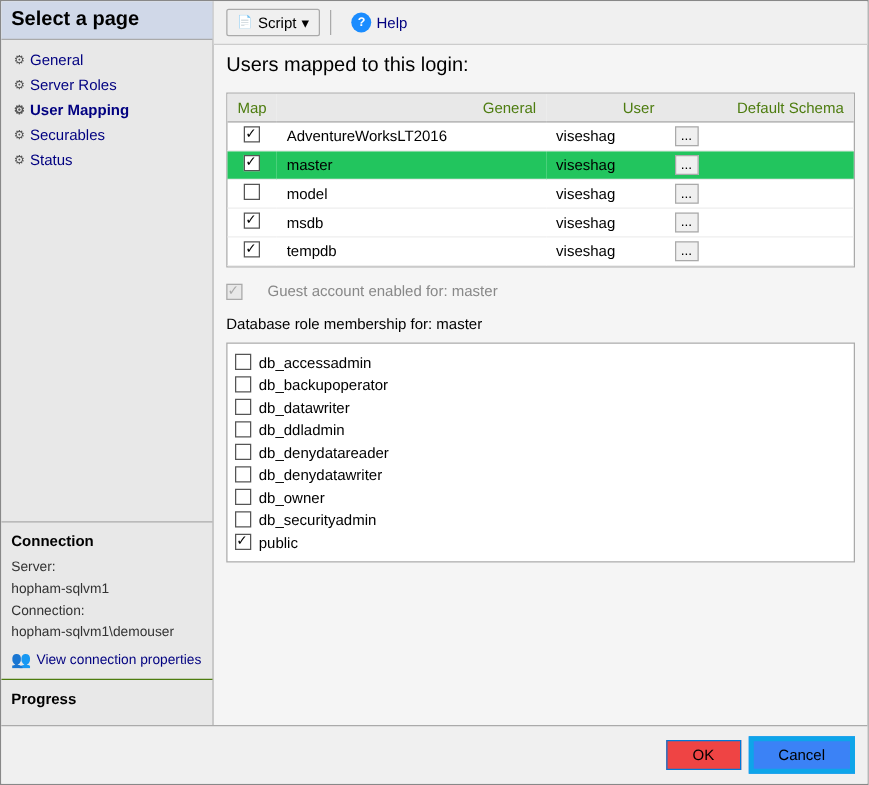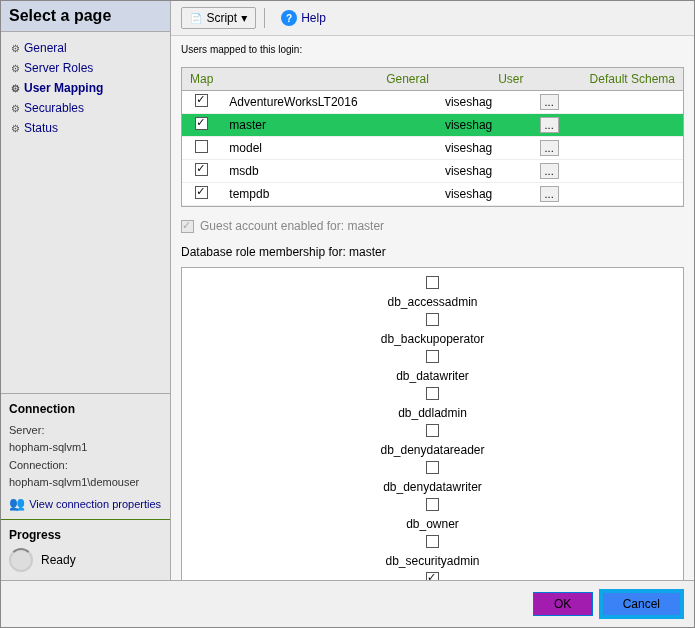--- a/index.html
+++ b/index.html
@@ -141,21 +141,21 @@
     }
     .content-area {
       flex: 1;
       padding: 8px 10px;
       overflow-y: auto;
       display: flex;
       flex-direction: column;
       gap: 8px;
     }
     .section-label {
-      font-size: 10px;
+      font-size: 16px;
       margin-bottom: 4px;
     }
     
     .table-container {
       border: 1px solid #aaa;
       background: #fff;
     }
     table {
       width: 100%;
       border-collapse: collapse;
@@ -207,21 +207,21 @@
       padding: 1px 4px;
       border: 1px solid #aaa;
       background: #f0f0f0;
       cursor: pointer;
       font-size: 11px;
     }
     
     .guest-account {
       display: flex;
       align-items: center;
-      gap: 6px;
+      gap: 20px;
       font-size: 12px;
       color: #888;
       padding: 4px 0;
     }
     .checkbox-disabled {
       display: inline-block;
       width: 13px;
       height: 13px;
       border: 1px solid #aaa;
       background: #e8e8e8;
@@ -236,25 +236,23 @@
       color: #aaa;
     }
     
     .role-section {
       border: 1px solid #aaa;
       background: #fff;
       padding: 6px;
     }
     .role-item {
       display: flex;
-      align-items: center;
       gap: 6px;
       padding: 2px 0;
       font-size: 12px;
-      flex-direction: column;
     }
     .role-checkbox {
       display: inline-block;
       width: 13px;
       height: 13px;
       border: 1px solid #555;
       background: #fff;
       cursor: pointer;
       flex-shrink: 0;
     }
@@ -281,21 +279,21 @@
     }
     .footer-btn {
       padding: 4px 20px;
       border: 4px solid #0ea5e9;
       background: #3b82f6;
       cursor: pointer;
       font-size: 12px;
       min-width: 60px;
     }
     .footer-btn.primary {
-      background: #a21caf;
+      background: #ef4444;
       border: 1px solid #0078d7;
     }
     .script-icon { font-size: 10px; }
     .help-circle {
       display: inline-flex;
       align-items: center;
       justify-content: center;
       width: 16px;
       height: 16px;
       border-radius: 50%;
@@ -347,24 +345,20 @@
           <div><span>Connection:</span></div>
           <div>hopham-sqlvm1\demouser</div>
         </div>
         <div class="connection-link">
           <span class="people-icon">👥</span>
           <span>View connection properties</span>
         </div>
       </div>
       <div class="progress-section">
         <div class="section-title">Progress</div>
-        <div class="progress-content">
-          <div class="progress-spinner"></div>
-          <span>Ready</span>
-        </div>
       </div>
     </div>
 
     <div class="right-panel">
       <div class="toolbar">
         <button class="toolbar-btn">
           <span class="script-icon">📄</span>
           <span>Script</span>
           <span>▾</span>
         </button>

